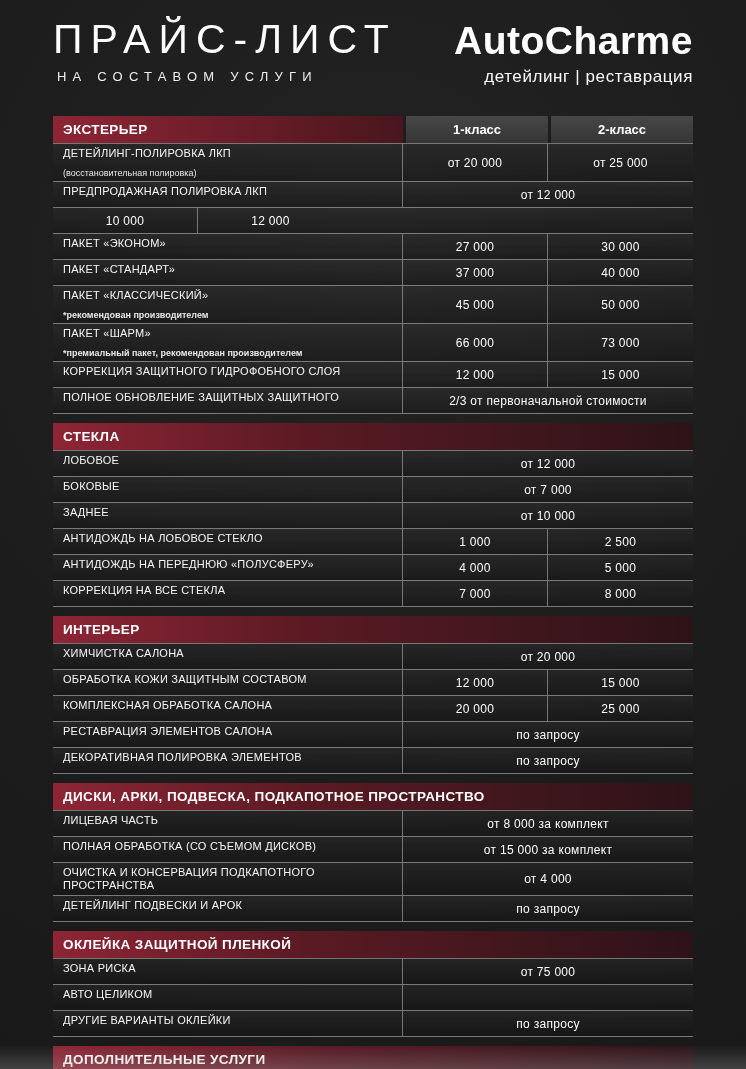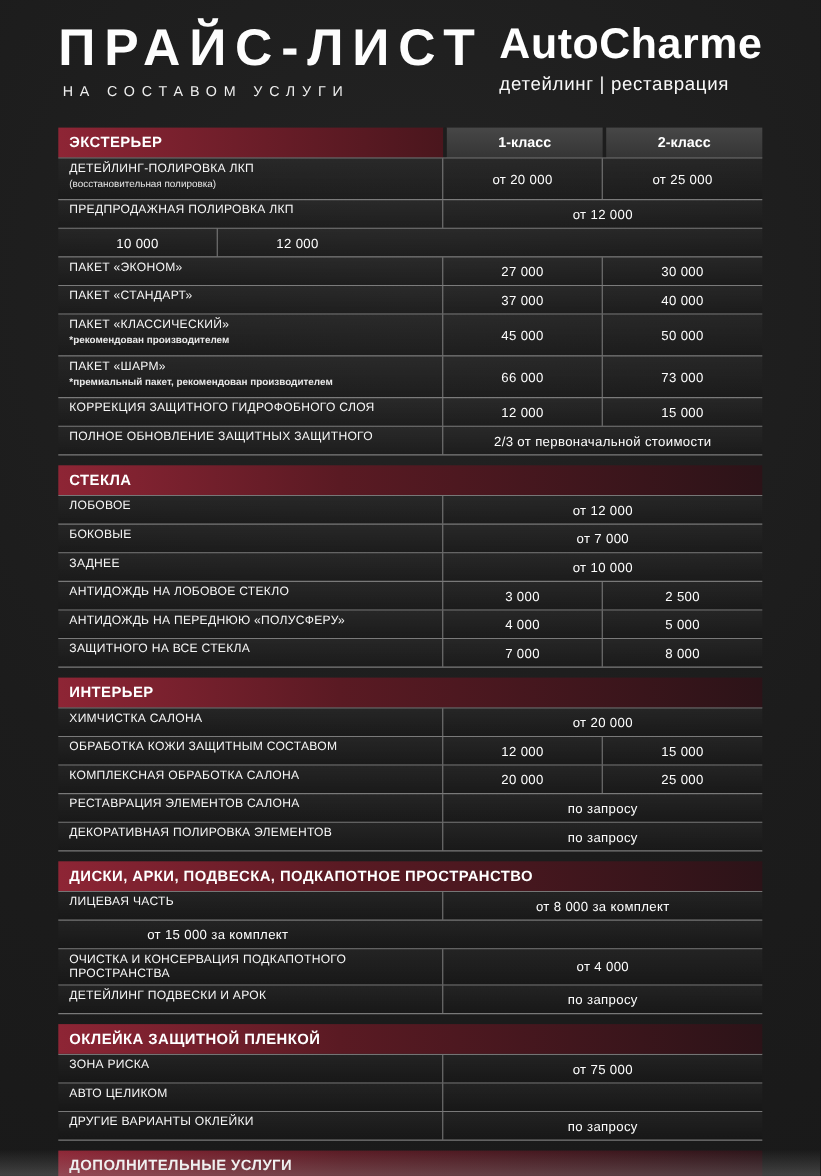--- a/index.html
+++ b/index.html
@@ -18,23 +18,23 @@
   }
   .page::after{
     content:"";position:absolute;left:0;right:0;bottom:0;height:24px;
     background:linear-gradient(180deg, rgba(150,150,150,0) 0%, rgba(160,160,160,0.30) 100%);
     pointer-events:none;
   }
   .content{width:640px;margin:0 auto;padding-top:19px;}
 
   
   .header{display:flex;justify-content:space-between;align-items:flex-start;height:88px;}
-  .title{font-size:47px;font-weight:700;letter-spacing:8px;color:#fdfdfd;line-height:1.02;white-space:nowrap;}
+  .title{font-size:41px;font-weight:400;letter-spacing:8px;color:#fdfdfd;line-height:1.02;white-space:nowrap;}
   .subtitle{font-size:13px;letter-spacing:6.2px;color:#efefef;margin-top:8px;margin-left:4px;white-space:nowrap;}
-  .brand-block{padding-top:2px;}
+  .brand-block{text-align:right;padding-top:2px;}
   .brand{font-size:39px;font-weight:700;letter-spacing:0.5px;color:#fff;line-height:1.02;white-space:nowrap;}
   .tagline{font-size:17px;color:#fafafa;margin-top:6px;letter-spacing:0.6px;white-space:nowrap;}
 
   
   .price-table{margin-top:9px;}
   .section + .section{margin-top:9px;}
   .section-header{display:flex;height:27px;}
   .section-title{
     flex:1;background:var(--red-full);
     display:flex;align-items:center;padding-left:10px;
@@ -45,21 +45,21 @@
     width:145px;box-sizing:border-box;border-left:3px solid var(--bg);
     background:linear-gradient(180deg,#474747,#353535);
     display:flex;align-items:center;justify-content:center;
     font-size:13px;font-weight:700;color:#fff;
   }
   .rows{border-top:1px solid var(--line);}
   .row{display:flex;min-height:25px;border-bottom:1px solid var(--line);background:var(--row-bg);}
   .row.has-note{min-height:37px;}
   .row-label{
     width:350px;box-sizing:border-box;border-right:1px solid var(--line);
-    display:flex;flex-direction:column;justify-content:flex-start;
+    display:flex;flex-direction:column;justify-content:space-between;
     padding:3px 28px 3px 10px;
   }
   .label-text{font-size:11px;font-weight:500;letter-spacing:0.25px;color:#f7f7f7;line-height:1.2;}
   .row-note{font-size:9px;color:#e9e9e9;margin-top:2px;line-height:1.15;}
   .row-note.star{font-weight:700;}
   .cell{
     display:flex;align-items:center;justify-content:center;box-sizing:border-box;
     font-size:12px;font-weight:500;letter-spacing:0.3px;color:#fdfdfd;text-align:center;padding:2px 4px;
   }
   .value-cell{width:145px;}
@@ -174,33 +174,33 @@
             <div class="row">
               <div class="row-label">
                 <div class="label-text">ЗАДНЕЕ</div>
               </div>
               <div class="cell span-cell">от 10 000</div>
             </div>
             <div class="row">
               <div class="row-label">
                 <div class="label-text">АНТИДОЖДЬ НА ЛОБОВОЕ СТЕКЛО</div>
               </div>
-              <div class="cell value-cell first">3 000</div>
+              <div class="cell value-cell first">1 000</div>
               <div class="cell value-cell">2 500</div>
             </div>
             <div class="row">
               <div class="row-label">
                 <div class="label-text">АНТИДОЖДЬ НА ПЕРЕДНЮЮ «ПОЛУСФЕРУ»</div>
               </div>
               <div class="cell value-cell first">4 000</div>
               <div class="cell value-cell">5 000</div>
             </div>
             <div class="row">
               <div class="row-label">
-                <div class="label-text">ЗАЩИТНОГО НА ВСЕ СТЕКЛА</div>
+                <div class="label-text">КОРРЕКЦИЯ НА ВСЕ СТЕКЛА</div>
               </div>
               <div class="cell value-cell first">7 000</div>
               <div class="cell value-cell">8 000</div>
             </div>
           </div>
         </div>
         <div class="section">
           <div class="section-header">
             <div class="section-title">ИНТЕРЬЕР</div>
           </div>
@@ -244,20 +244,23 @@
             <div class="section-title">ДИСКИ, АРКИ, ПОДВЕСКА, ПОДКАПОТНОЕ ПРОСТРАНСТВО</div>
           </div>
           <div class="rows">
             <div class="row">
               <div class="row-label">
                 <div class="label-text">ЛИЦЕВАЯ ЧАСТЬ</div>
               </div>
               <div class="cell span-cell">от 8 000 за комплект</div>
             </div>
             <div class="row">
+              <div class="row-label">
+                <div class="label-text">ПОЛНАЯ ОБРАБОТКА (СО СЪЕМОМ ДИСКОВ)</div>
+              </div>
               <div class="cell span-cell">от 15 000 за комплект</div>
             </div>
             <div class="row">
               <div class="row-label">
                 <div class="label-text">ОЧИСТКА И КОНСЕРВАЦИЯ ПОДКАПОТНОГО ПРОСТРАНСТВА</div>
               </div>
               <div class="cell span-cell">от 4 000</div>
             </div>
             <div class="row">
               <div class="row-label">

